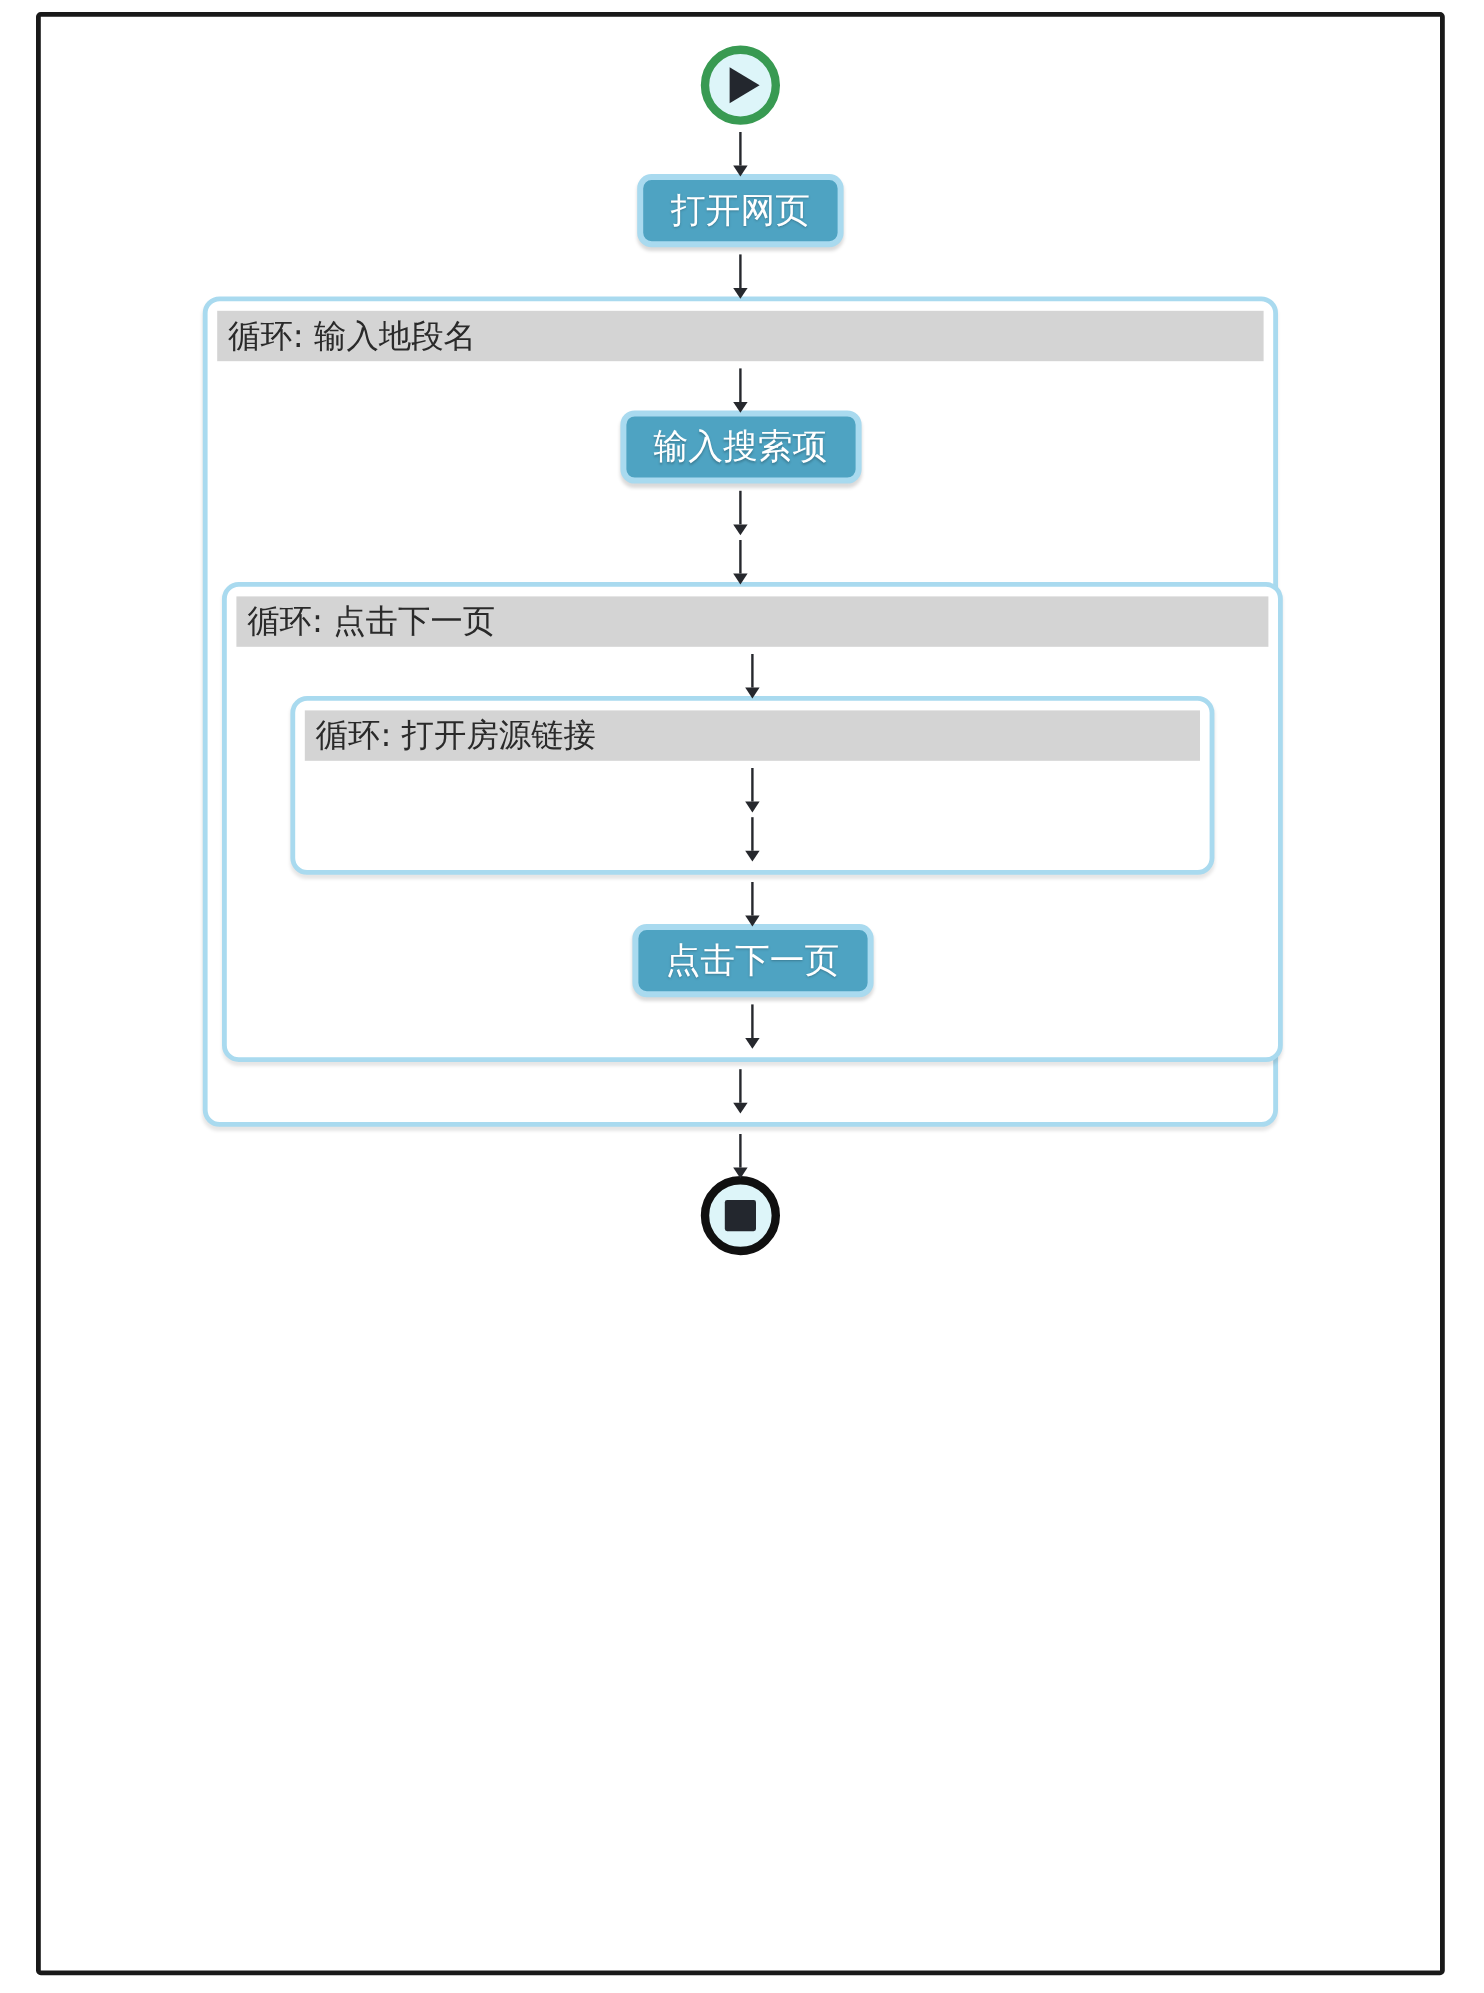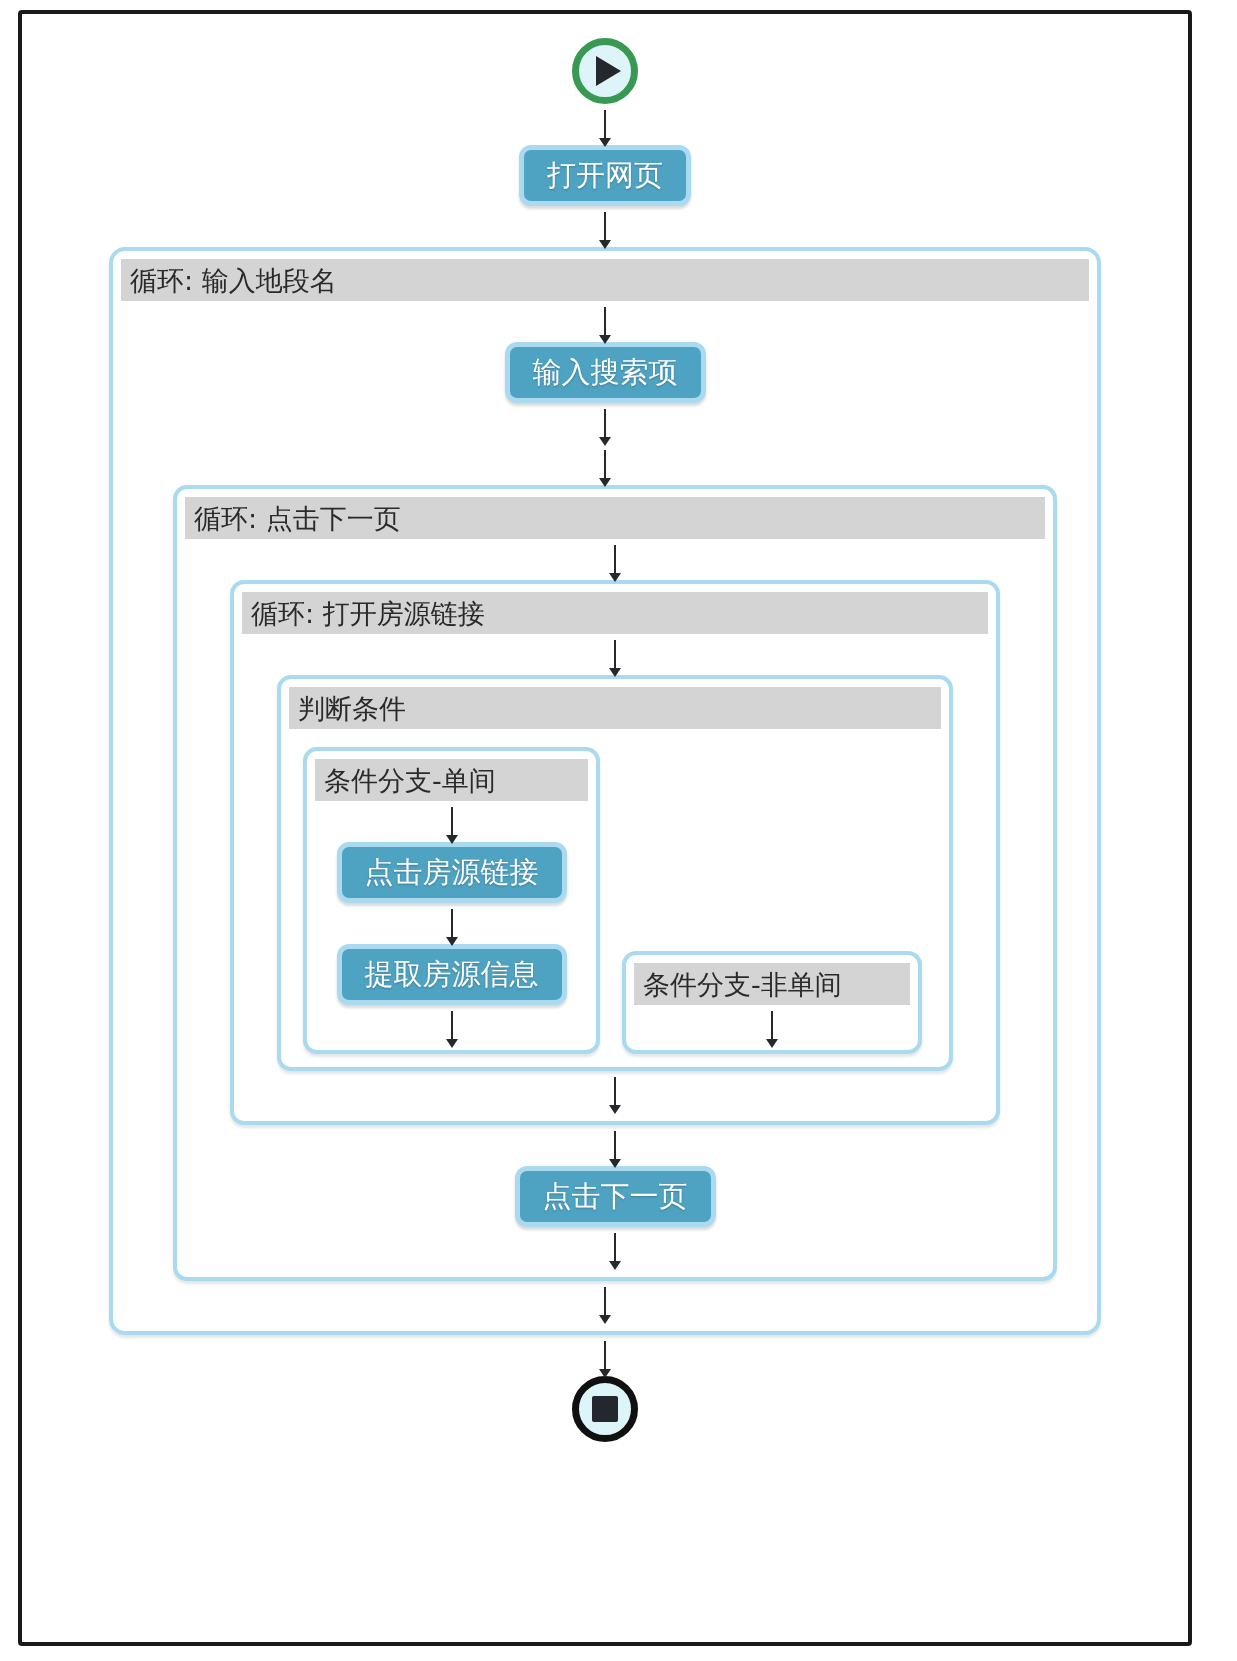--- a/index.html
+++ b/index.html
@@ -11,21 +11,21 @@
     --arrow-color:#26282d;
     --frame-border:#191919;
     --icon-fill:#ddf5f9;
     --start-green:#389a52;
     --end-black:#101010;
   }
   *{box-sizing:border-box;margin:0;padding:0;}
   html,body{width:1237px;height:1661px;background:#ffffff;overflow:hidden;
     font-family:"DejaVu Sans","Liberation Sans",sans-serif;}
   .frame{
-    position:absolute;left:18px;top:10px;width:1174px;height:1636px;
+    position:absolute;left:30px;top:10px;width:1174px;height:1636px;
     border:4px solid var(--frame-border);border-radius:4px;background:#fff;
     display:flex;flex-direction:column;align-items:center;padding-top:24px;
   }
   
   .arrow{width:2px;height:28px;background:var(--arrow-color);
     position:relative;margin:6px auto 7px;flex:0 0 auto;}
   .arrow::after{content:"";position:absolute;top:100%;left:50%;
     transform:translateX(-50%);width:0;height:0;
     border:6px solid transparent;border-top:9px solid var(--arrow-color);}
   
@@ -42,21 +42,21 @@
     font-family:inherit;font-size:29px;line-height:1;padding:11px 23px;
     text-shadow:0 1px 2px rgba(0,0,0,.25);cursor:pointer;
     box-shadow:0 3px 3px rgba(0,0,0,.15);}
   
   .loop{border:4px solid var(--container-border);border-radius:14px;background:#fff;
     display:flex;flex-direction:column;align-items:center;flex:0 0 auto;
     padding:8px 8px 9px;box-shadow:0 3px 3px rgba(0,0,0,.10);}
   .loop-header{align-self:stretch;background:var(--header-bg);
     color:var(--header-text);font-size:27px;line-height:1;padding:8px 9px 7px;
     text-align:left;cursor:pointer;flex:0 0 auto;}
-  .w-1{width:992px;border-radius:16px;}
+  .w-1{width:896px;}
   .w-2{width:884px;margin-left:20px;}
   .w-3{width:770px;}
   .w-4{width:676px;}
   .branch-row{align-self:stretch;display:flex;align-items:flex-end;
     gap:22px;padding:18px 10px 4px 14px;}
   .b-1{width:297px;padding-bottom:4px;}
   .b-2{width:300px;padding-bottom:4px;}
 </style>
 </head>
 <body>
@@ -88,47 +88,20 @@
     <div class="loop w-2">
       <div class="loop-header">循环: 点击下一页</div>
 
       <div class="arrow"></div>
 
       <div class="loop w-3">
         <div class="loop-header">循环: 打开房源链接</div>
 
         <div class="arrow"></div>
 
-        <div class="loop w-4">
-          <div class="loop-header">判断条件</div>
-
-          <div class="branch-row">
-
-            <div class="loop b-1">
-              <div class="loop-header">条件分支-单间</div>
-
-              <div class="arrow"></div>
-
-              <button class="step">点击房源链接</button>
-
-              <div class="arrow"></div>
-
-              <button class="step">提取房源信息</button>
-
-              <div class="arrow"></div>
-            </div>
-
-            <div class="loop b-2">
-              <div class="loop-header">条件分支-非单间</div>
-
-              <div class="arrow"></div>
-            </div>
-
-          </div>
-        </div>
 
         <div class="arrow"></div>
       </div>
 
       <div class="arrow"></div>
 
       <button class="step">点击下一页</button>
 
       <div class="arrow"></div>
     </div>

